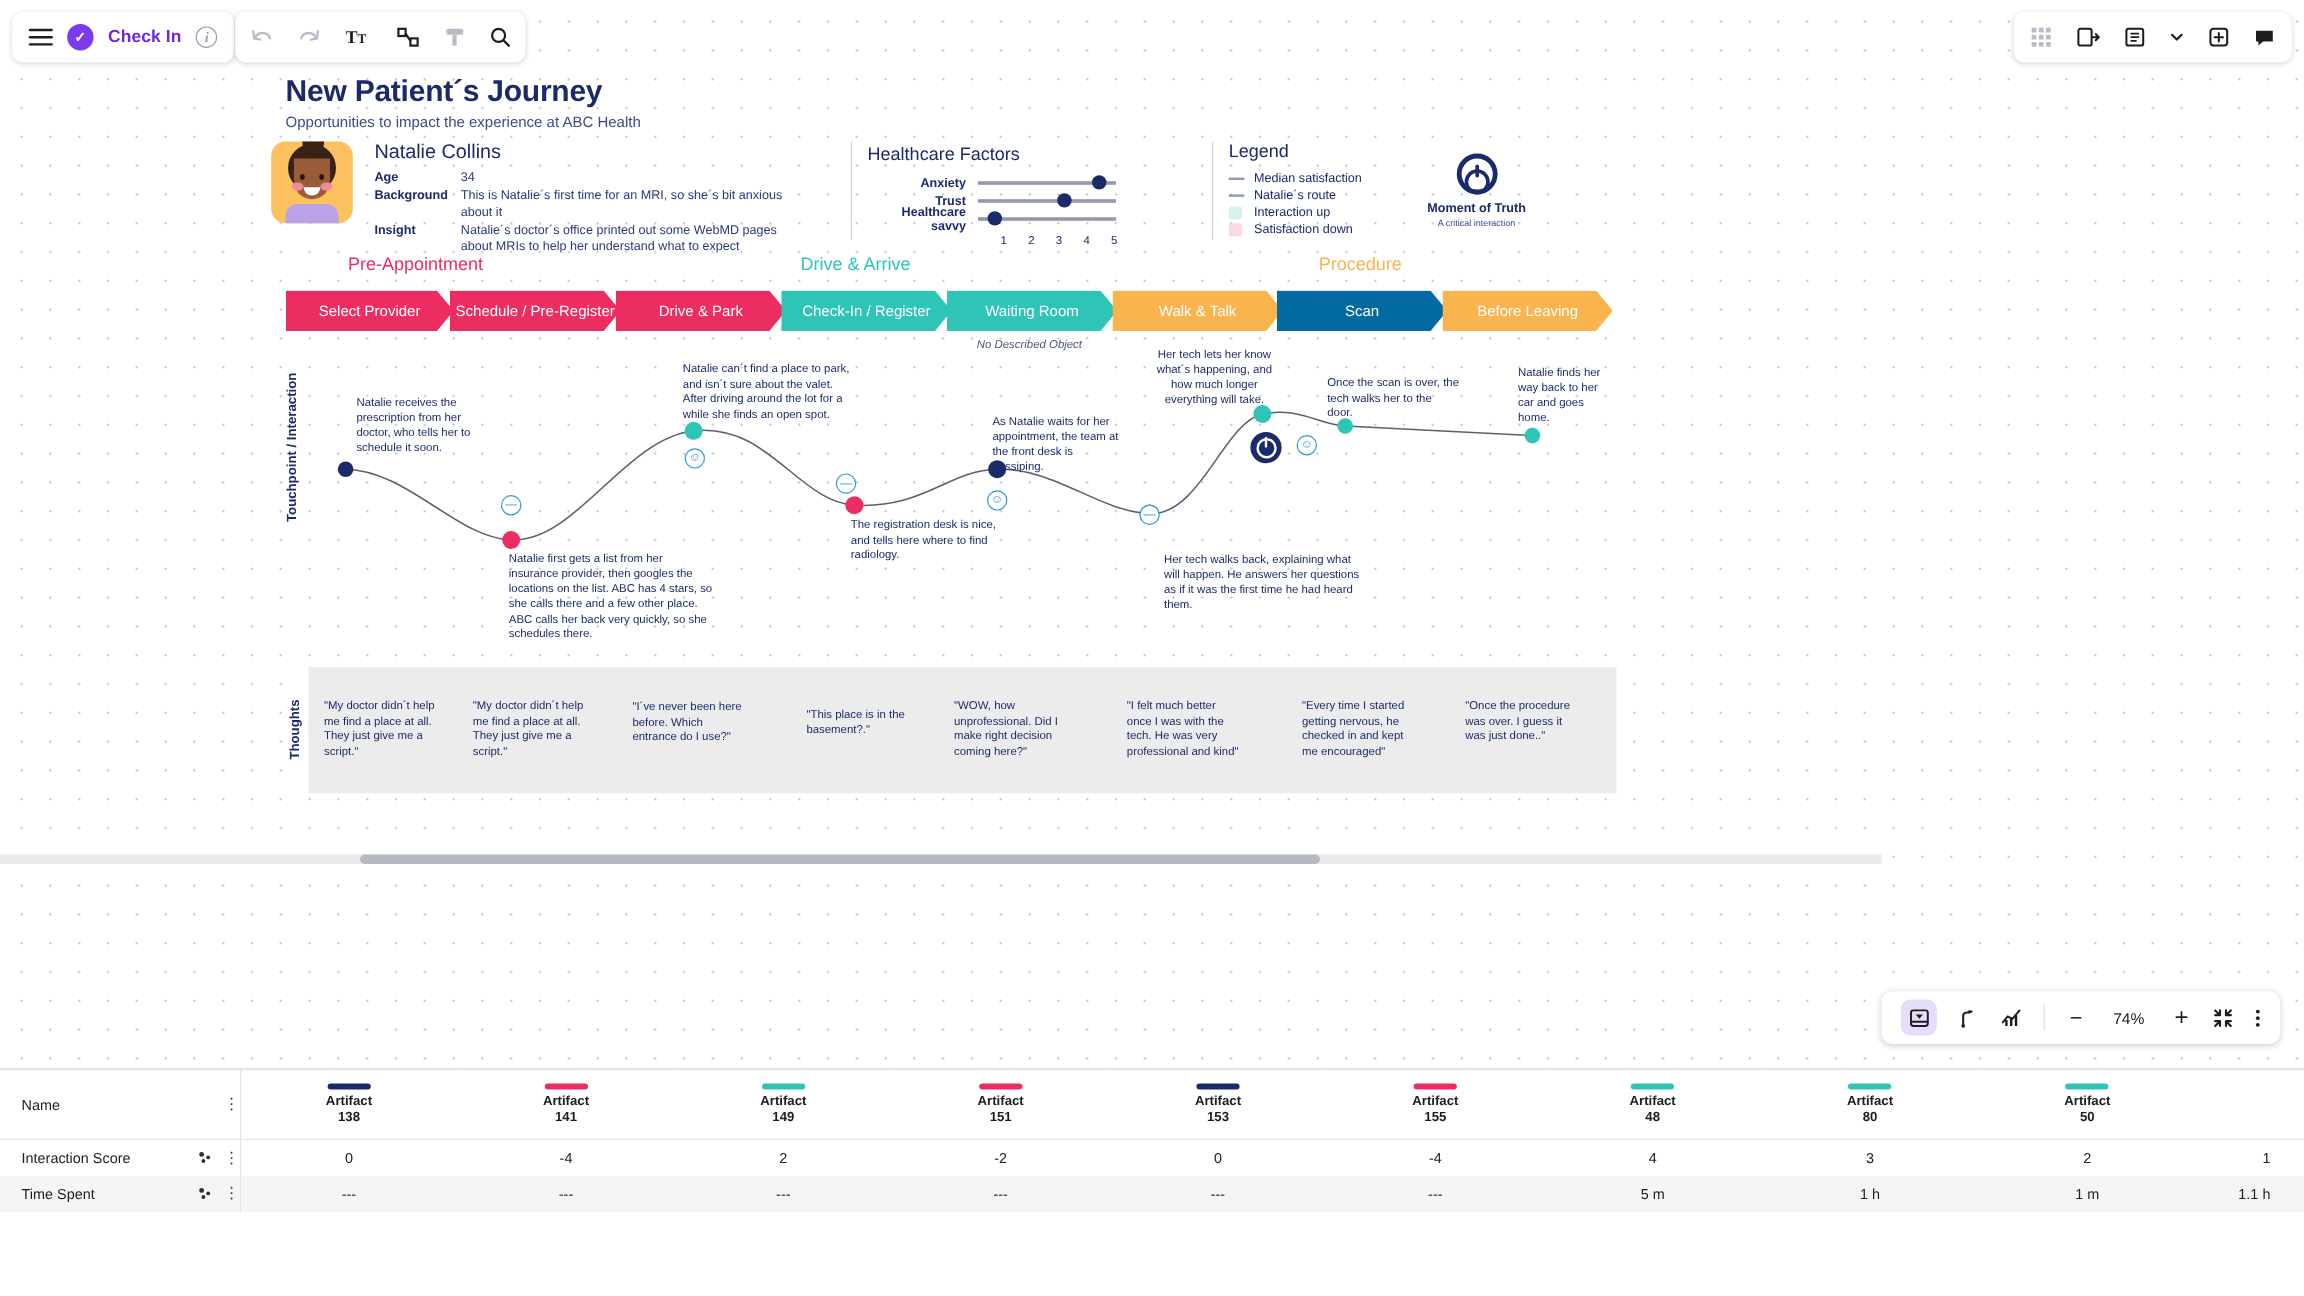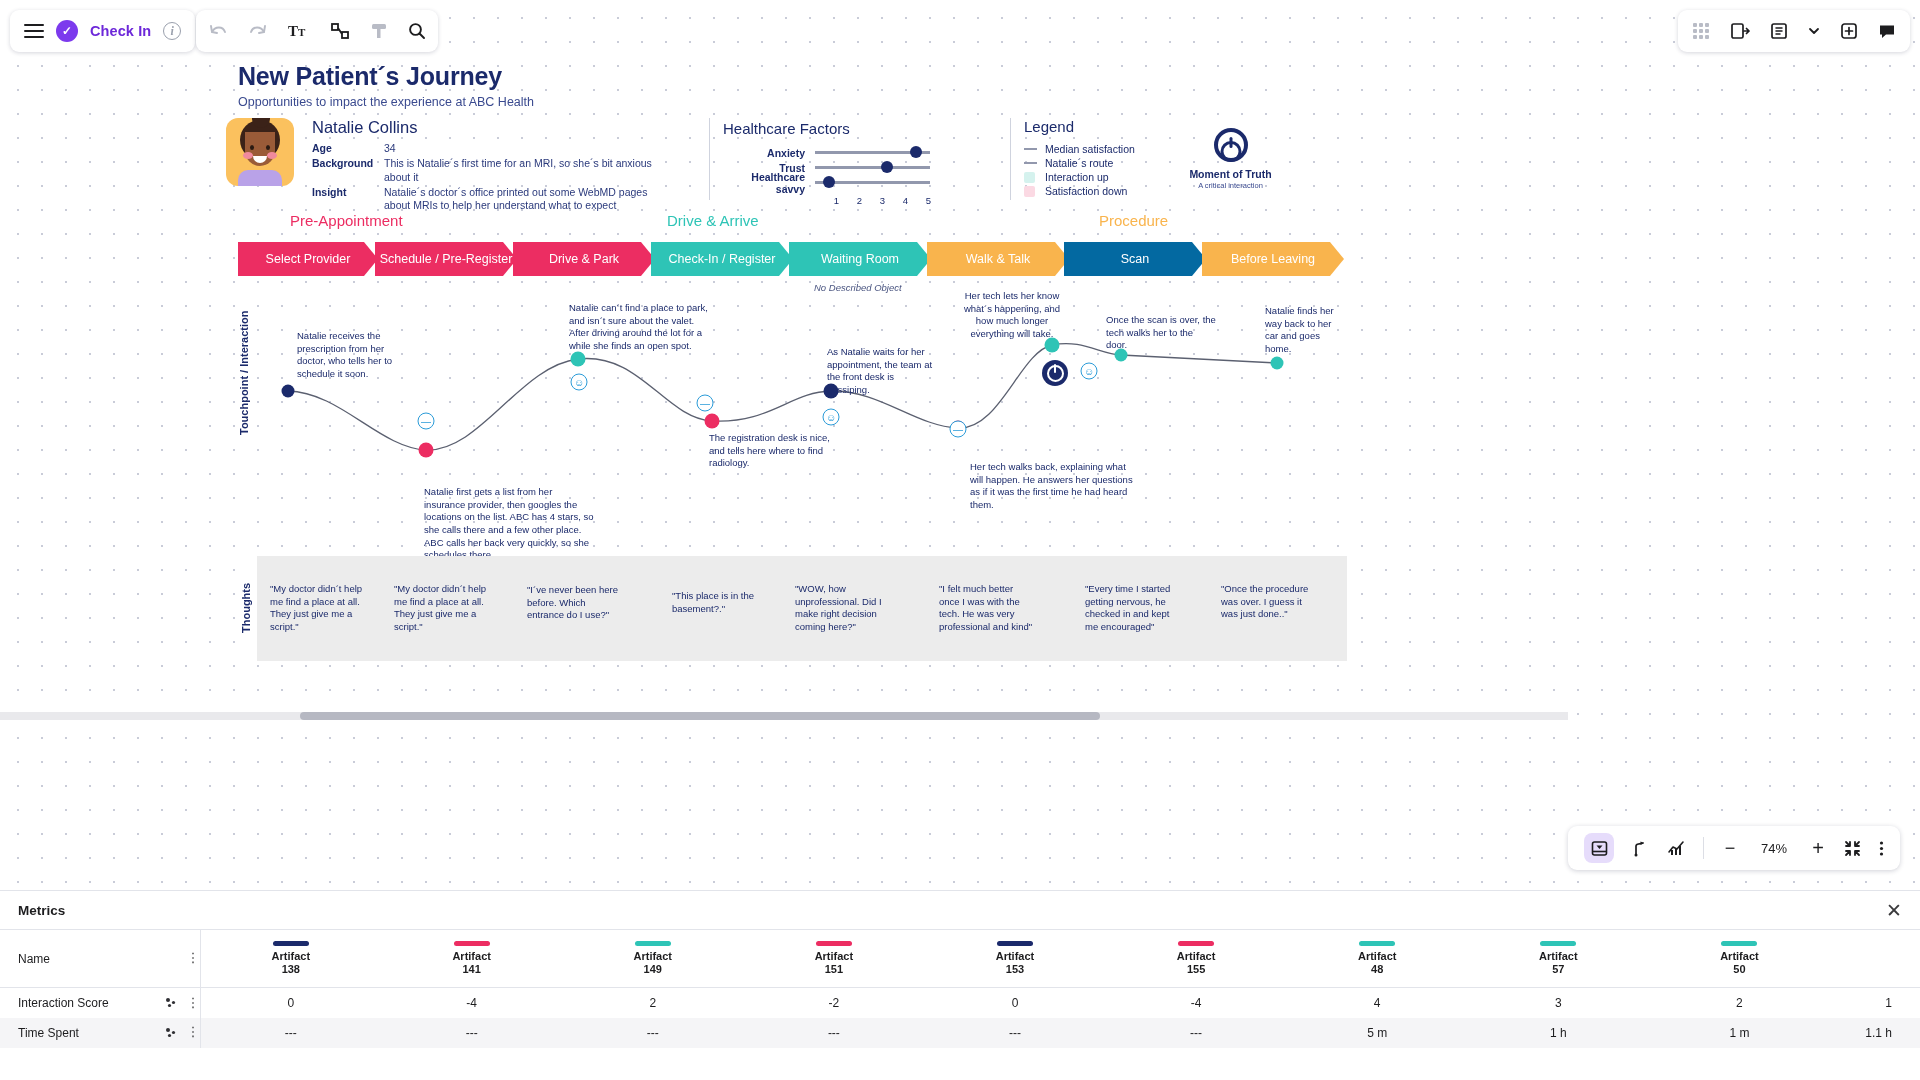--- a/index.html
+++ b/index.html
@@ -447,21 +447,21 @@
   <div class="emoji" style="left:426px;top:421px">—</div>
   <div class="emoji" style="left:579px;top:382px">☺</div>
   <div class="emoji" style="left:705px;top:403px">—</div>
   <div class="emoji" style="left:831px;top:417px">☺</div>
   <div class="emoji" style="left:958px;top:429px">—</div>
   <div class="emoji" style="left:1089px;top:371px">☺</div>
 
   <div class="mot-marker" style="left:1055px;top:373px"></div>
 
   <div class="note" style="left:297px;top:330px;width:118px">Natalie receives the prescription from her doctor, who tells her to schedule it soon.</div>
-  <div class="note" style="left:424px;top:486px;width:172px">Natalie first gets a list from her insurance provider, then googles the locations on the list. ABC has 4 stars, so she calls there and a few other place. ABC calls her back very quickly, so she schedules there.</div>
+  <div class="note" style="left:424px;top:460px;width:172px">Natalie first gets a list from her insurance provider, then googles the locations on the list. ABC has 4 stars, so she calls there and a few other place. ABC calls her back very quickly, so she schedules there.</div>
   <div class="note" style="left:569px;top:302px;width:140px">Natalie can´t find a place to park, and isn´t sure about the valet. After driving around the lot for a while she finds an open spot.</div>
   <div class="note" style="left:709px;top:432px;width:128px">The registration desk is nice, and tells here where to find radiology.</div>
   <div class="note" style="left:827px;top:346px;width:112px">As Natalie waits for her appointment, the team at the front desk is gossiping.</div>
   <div class="note" style="left:960px;top:290px;width:104px;text-align:center">Her tech lets her know what´s happening, and how much longer everything will take.</div>
   <div class="note" style="left:970px;top:461px;width:170px">Her tech walks back, explaining what will happen. He answers her questions as if it was the first time he had heard them.</div>
   <div class="note" style="left:1106px;top:314px;width:110px">Once the scan is over, the tech walks her to the door.</div>
   <div class="note" style="left:1265px;top:305px;width:80px">Natalie finds her way back to her car and goes home.</div>
 
   <div class="thoughts-band"></div>
   <div class="thought" style="left:270px;top:583px">"My doctor didn´t help me find a place at all. They just give me a script."</div>
@@ -521,24 +521,20 @@
           <g fill="currentColor">
             <circle cx="2.5" cy="3" r="1.6"></circle>
             <circle cx="2.5" cy="8.5" r="1.6"></circle>
             <circle cx="2.5" cy="14" r="1.6"></circle>
           </g>
         </svg>
     </span>
   </div>
 
   <div class="metrics">
-    <div class="m-head">
-      <span class="m-title">Metrics</span>
-      <span class="m-close">✕</span>
-    </div>
     <table class="mt">
       <thead>
         <tr>
           <th class="name-col">
             <div class="namecell">
               <span class="lbl">Name</span>
               <span class="kebab">⋮</span>
             </div>
           </th>
           <th class="art">
@@ -572,21 +568,21 @@
             <div class="art-t">155</div>
           </th>
           <th class="art">
             <div class="art-bar" style="background:#2ec4b6"></div>
             <div class="art-t">Artifact</div>
             <div class="art-t">48</div>
           </th>
           <th class="art">
             <div class="art-bar" style="background:#2ec4b6"></div>
             <div class="art-t">Artifact</div>
-            <div class="art-t">57</div>
+            <div class="art-t">80</div>
           </th>
           <th class="art">
             <div class="art-bar" style="background:#2ec4b6"></div>
             <div class="art-t">Artifact</div>
             <div class="art-t">50</div>
           </th>
           <th class="art" style="width:90px"></th>
         </tr>
       </thead>
       <tbody>

